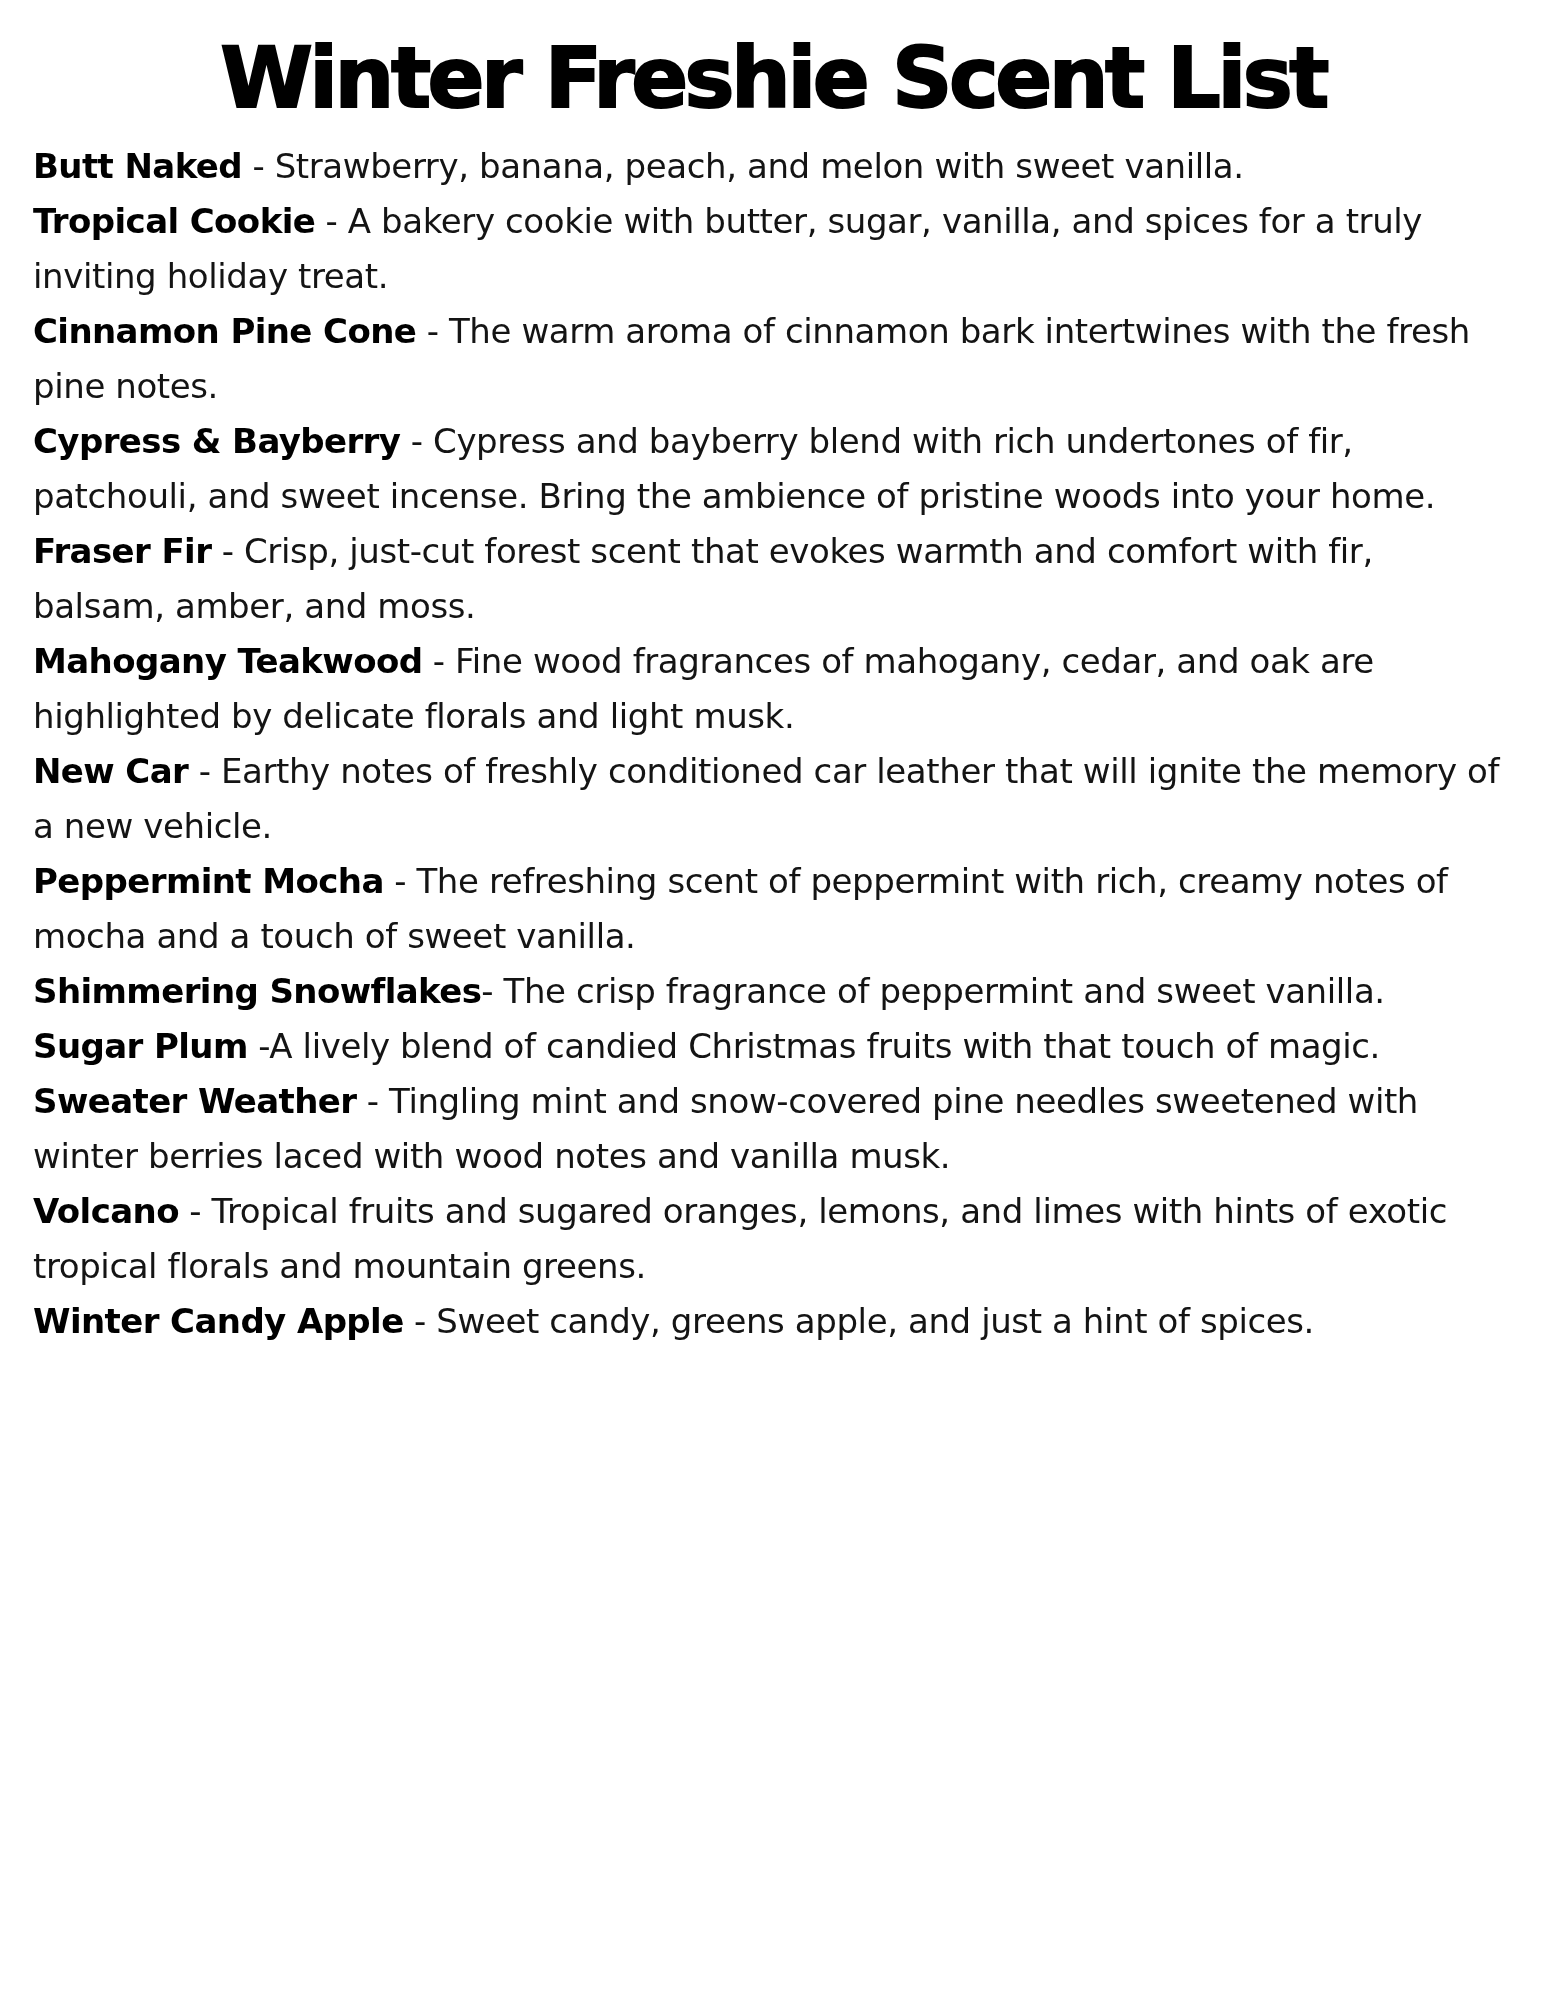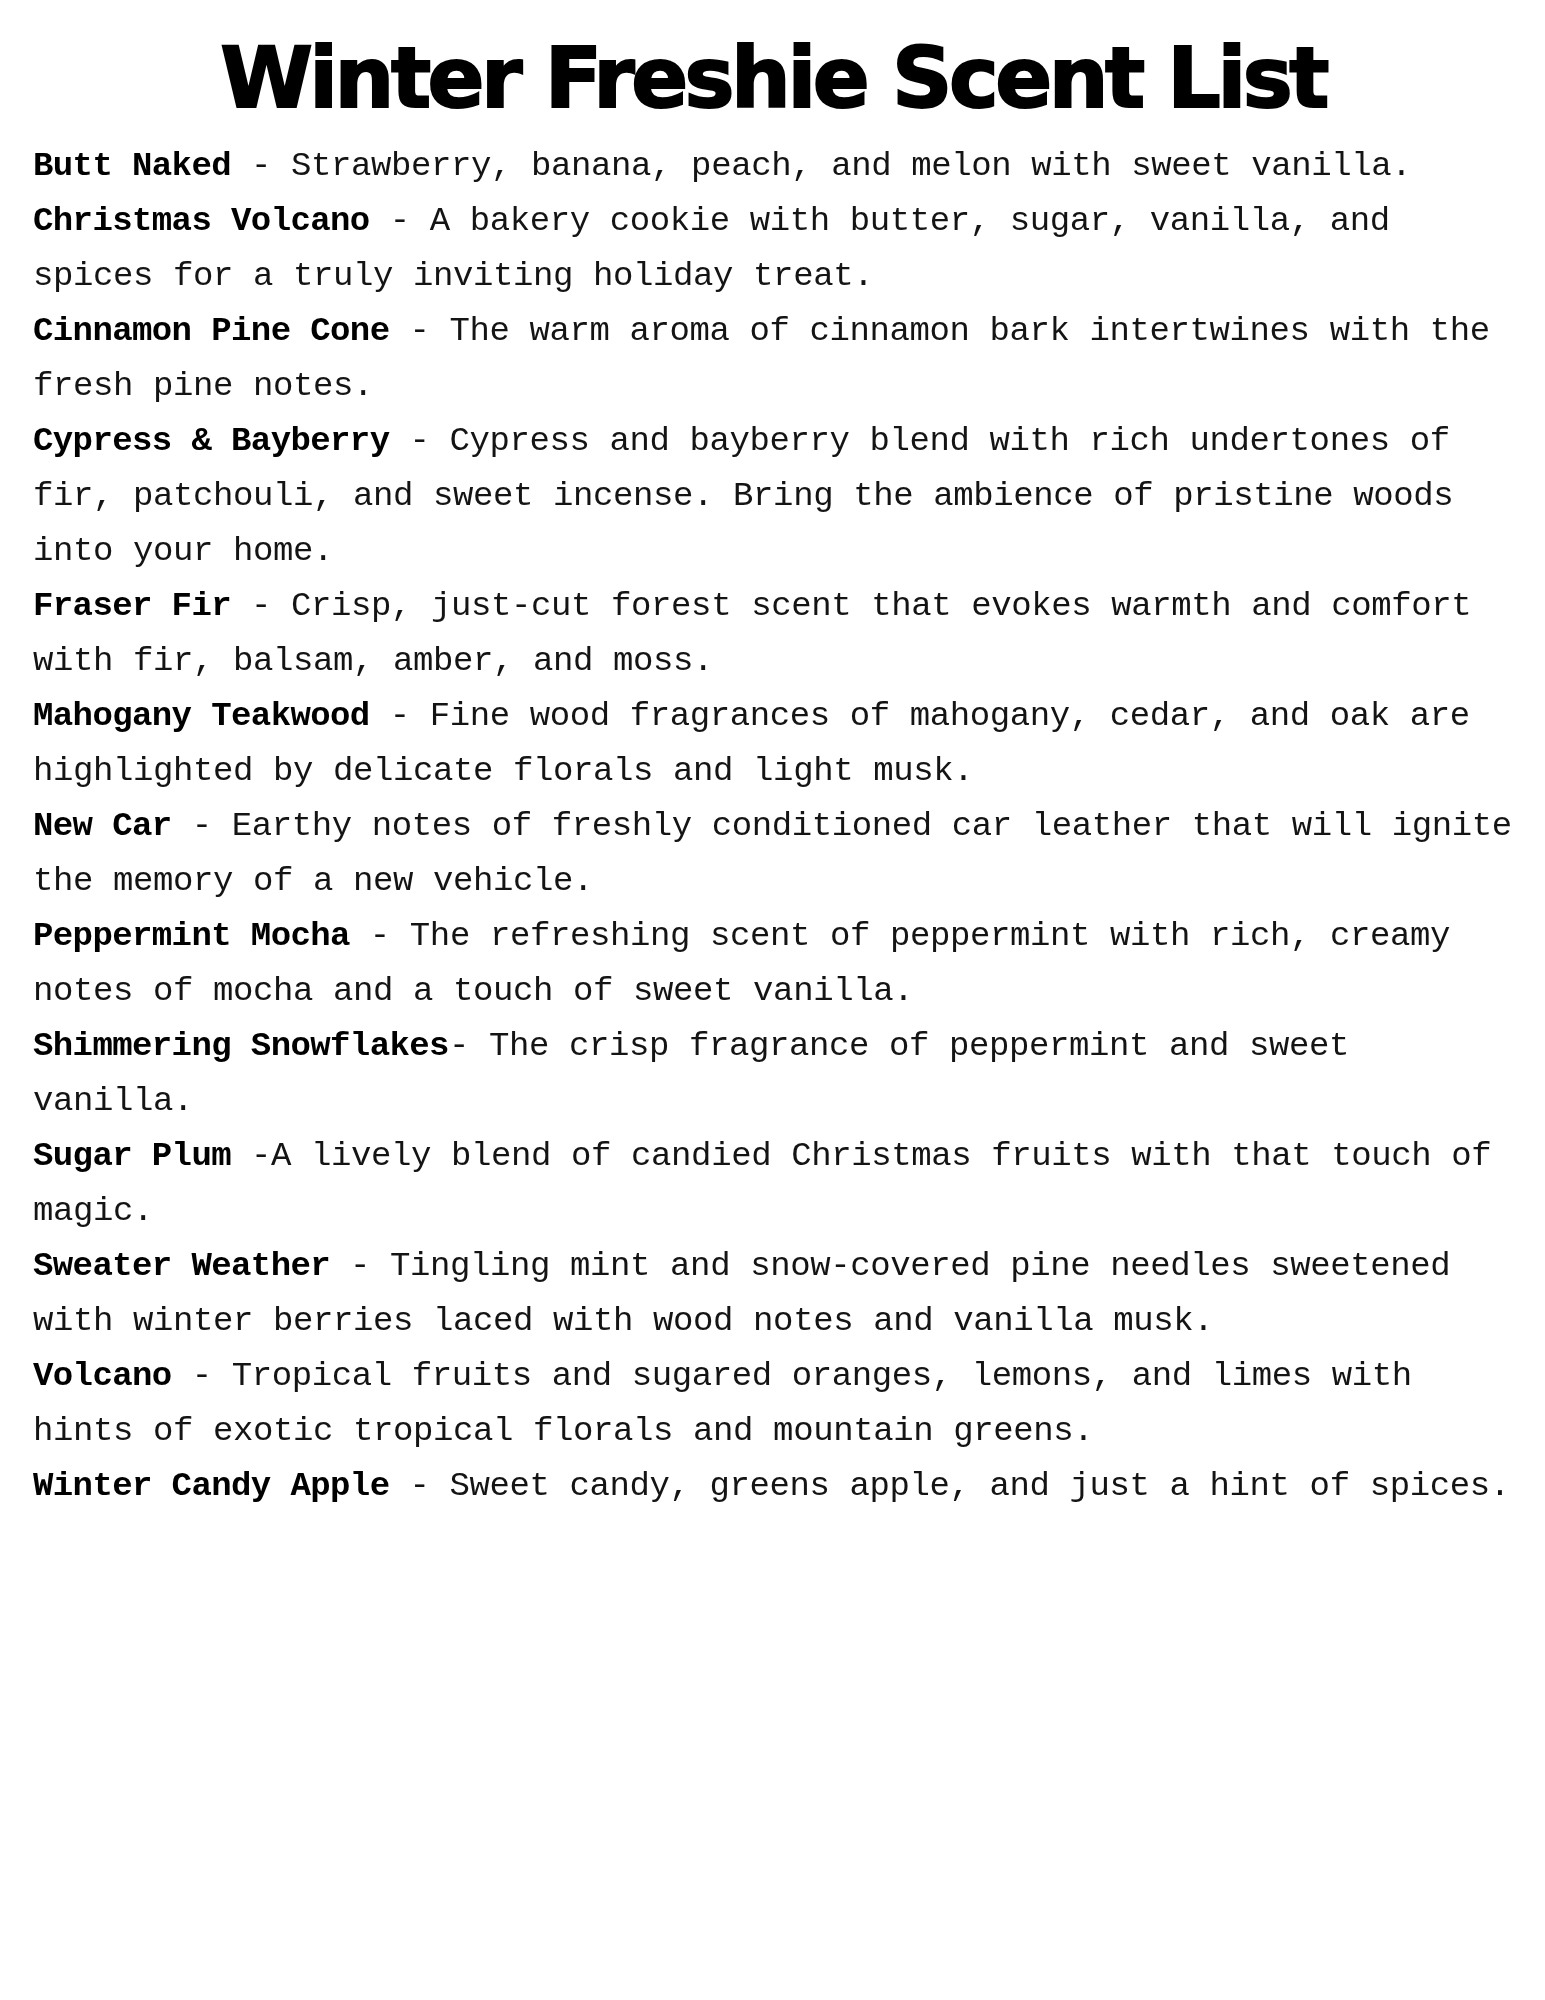--- a/index.html
+++ b/index.html
@@ -26,21 +26,20 @@
     font-family: "DejaVu Sans", sans-serif;
     font-weight: 700;
     font-size: 84px;
     line-height: 1.2;
     letter-spacing: -3.5px;
     color: #000000;
     -webkit-text-stroke: 2px #000000;
   }
   .scent-list {
     width: 1480px;
-    font-family: Liberation Mono, monospace;
   }
   p.scent {
     margin: 0;
     font-size: 34px;
     line-height: 55px;
     font-weight: 400;
     letter-spacing: -0.4px;
     color: #141414;
     text-align: left;
   }
@@ -51,21 +50,21 @@
   }
 </style>
 </head>
 <body>
 
 <main>
   <h1 class="page-title">Winter Freshie Scent List</h1>
   <section class="scent-list" id="scent-list">
   <p class="scent"><strong>Butt Naked</strong><span> - Strawberry, banana, peach, and melon with sweet vanilla.</span></p>
 
-  <p class="scent"><strong>Christmas Volcano</strong><span> - A bakery cookie with butter, sugar, vanilla, and spices for a truly inviting holiday treat.</span></p>
+  <p class="scent"><strong>Tropical Cookie</strong><span> - A bakery cookie with butter, sugar, vanilla, and spices for a truly inviting holiday treat.</span></p>
 
   <p class="scent"><strong>Cinnamon Pine Cone</strong><span> - The warm aroma of cinnamon bark intertwines with the fresh pine notes.</span></p>
 
   <p class="scent"><strong>Cypress &amp; Bayberry</strong><span> - Cypress and bayberry blend with rich undertones of fir, patchouli, and sweet incense. Bring the ambience of pristine woods into your home.</span></p>
 
   <p class="scent"><strong>Fraser Fir</strong><span> - Crisp, just-cut forest scent that evokes warmth and comfort with fir, balsam, amber, and moss.</span></p>
 
 
   <p class="scent"><strong>Mahogany Teakwood</strong><span> - Fine wood fragrances of mahogany, cedar, and oak are highlighted by delicate florals and light musk.</span></p>
 

